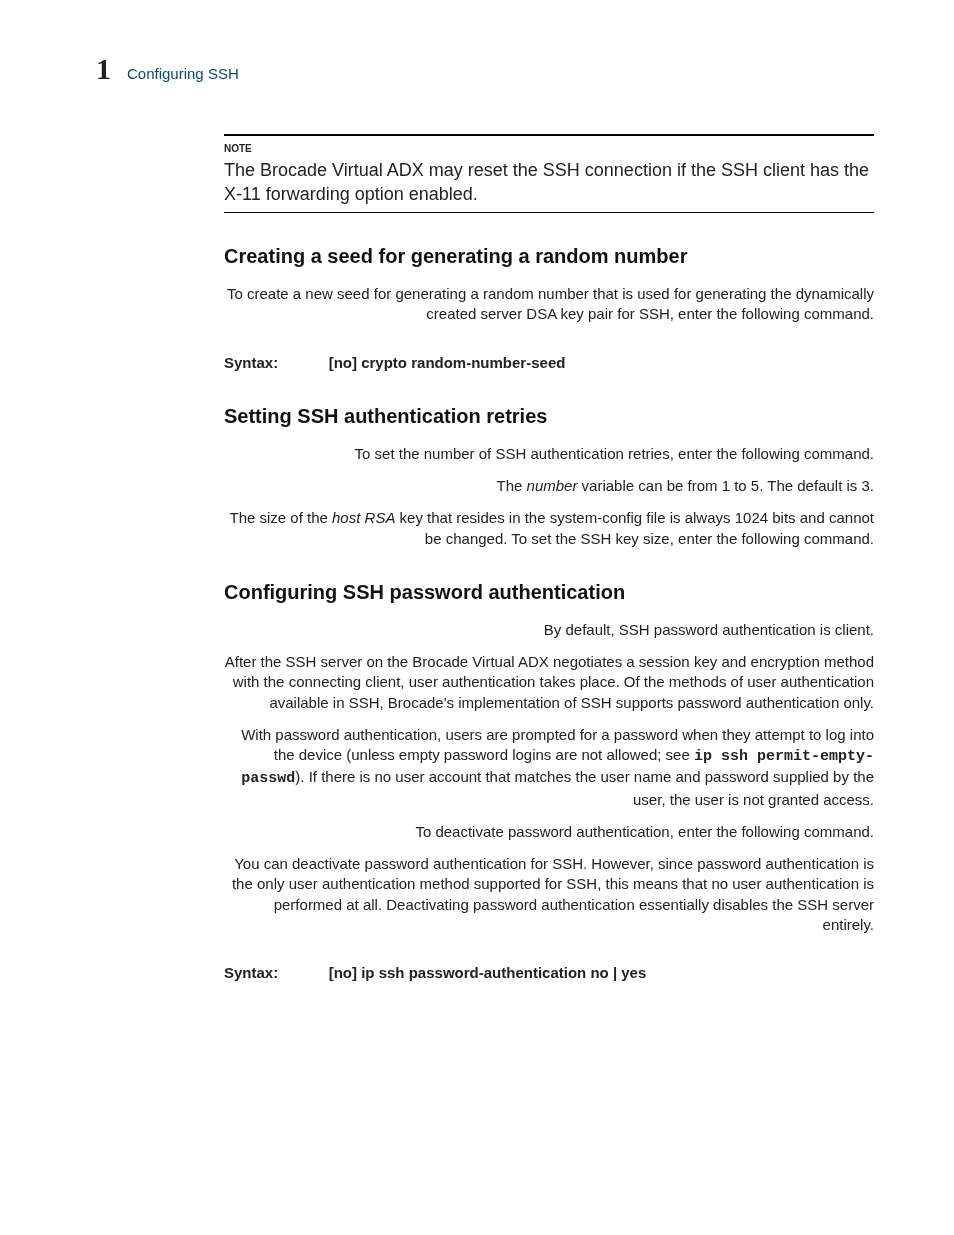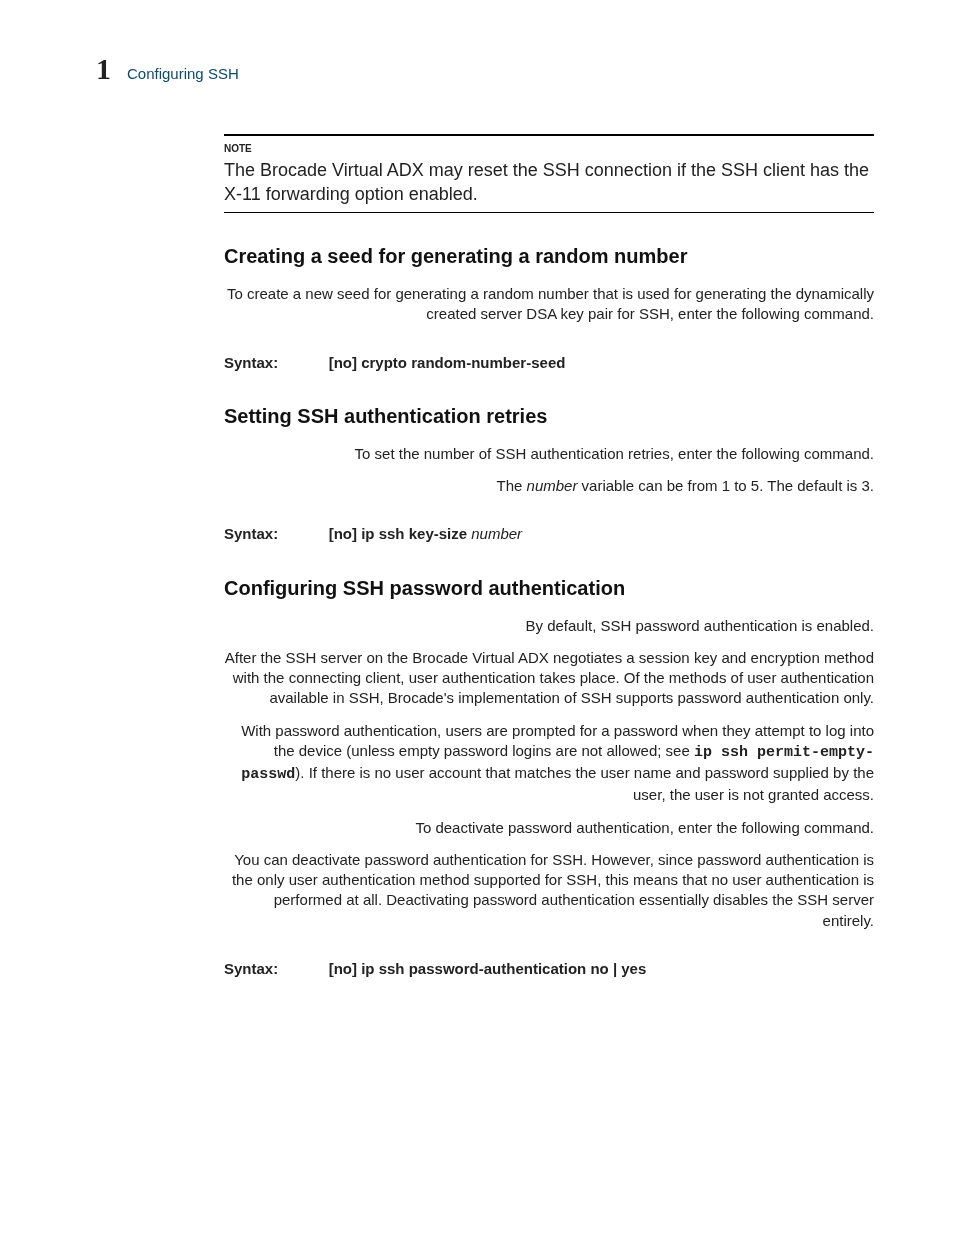--- a/index.html
+++ b/index.html
@@ -105,28 +105,26 @@
       <span>&nbsp;</span>
       <span class="cmd">[no] crypto random-number-seed</span>
     </div>
 
     <h2 class="section">Setting SSH authentication retries</h2>
     <p>To set the number of SSH authentication retries, enter the following command.</p>
     <p>
       <span>The </span><span class="body-em">number</span><span> variable can be from 1 to 5. The default is 3.</span>
     </p>
 
-    <div class="syntax">
-      <span class="label">Syntax:</span>
-      <span>&nbsp;</span>
-      <span class="cmd">[no] ip ssh key-size </span><span class="var">number</span>
-    </div>
+    <p>
+      <span>The size of the </span><span class="body-em">host RSA</span><span> key that resides in the system-config file is always 1024 bits and cannot be changed. To set the SSH key size, enter the following command.</span>
+    </p>
 
     <h2 class="section">Configuring SSH password authentication</h2>
-    <p>By default, SSH password authentication is enabled.</p>
+    <p>By default, SSH password authentication is client.</p>
     <p>After the SSH server on the Brocade Virtual ADX negotiates a session key and encryption method with the connecting client, user authentication takes place. Of the methods of user authentication available in SSH, Brocade's implementation of SSH supports password authentication only.</p>
     <p>
       <span>With password authentication, users are prompted for a password when they attempt to log into the device (unless empty password logins are not allowed; see </span><span class="body-strong">ip ssh permit-empty-passwd</span><span>). If there is no user account that matches the user name and password supplied by the user, the user is not granted access.</span>
     </p>
     <p>To deactivate password authentication, enter the following command.</p>
     <p>You can deactivate password authentication for SSH. However, since password authentication is the only user authentication method supported for SSH, this means that no user authentication is performed at all. Deactivating password authentication essentially disables the SSH server entirely.</p>
     <div class="syntax">
       <span class="label">Syntax:</span>
       <span>&nbsp;</span>
       <span class="cmd"> [no] ip ssh password-authentication no | yes</span>

